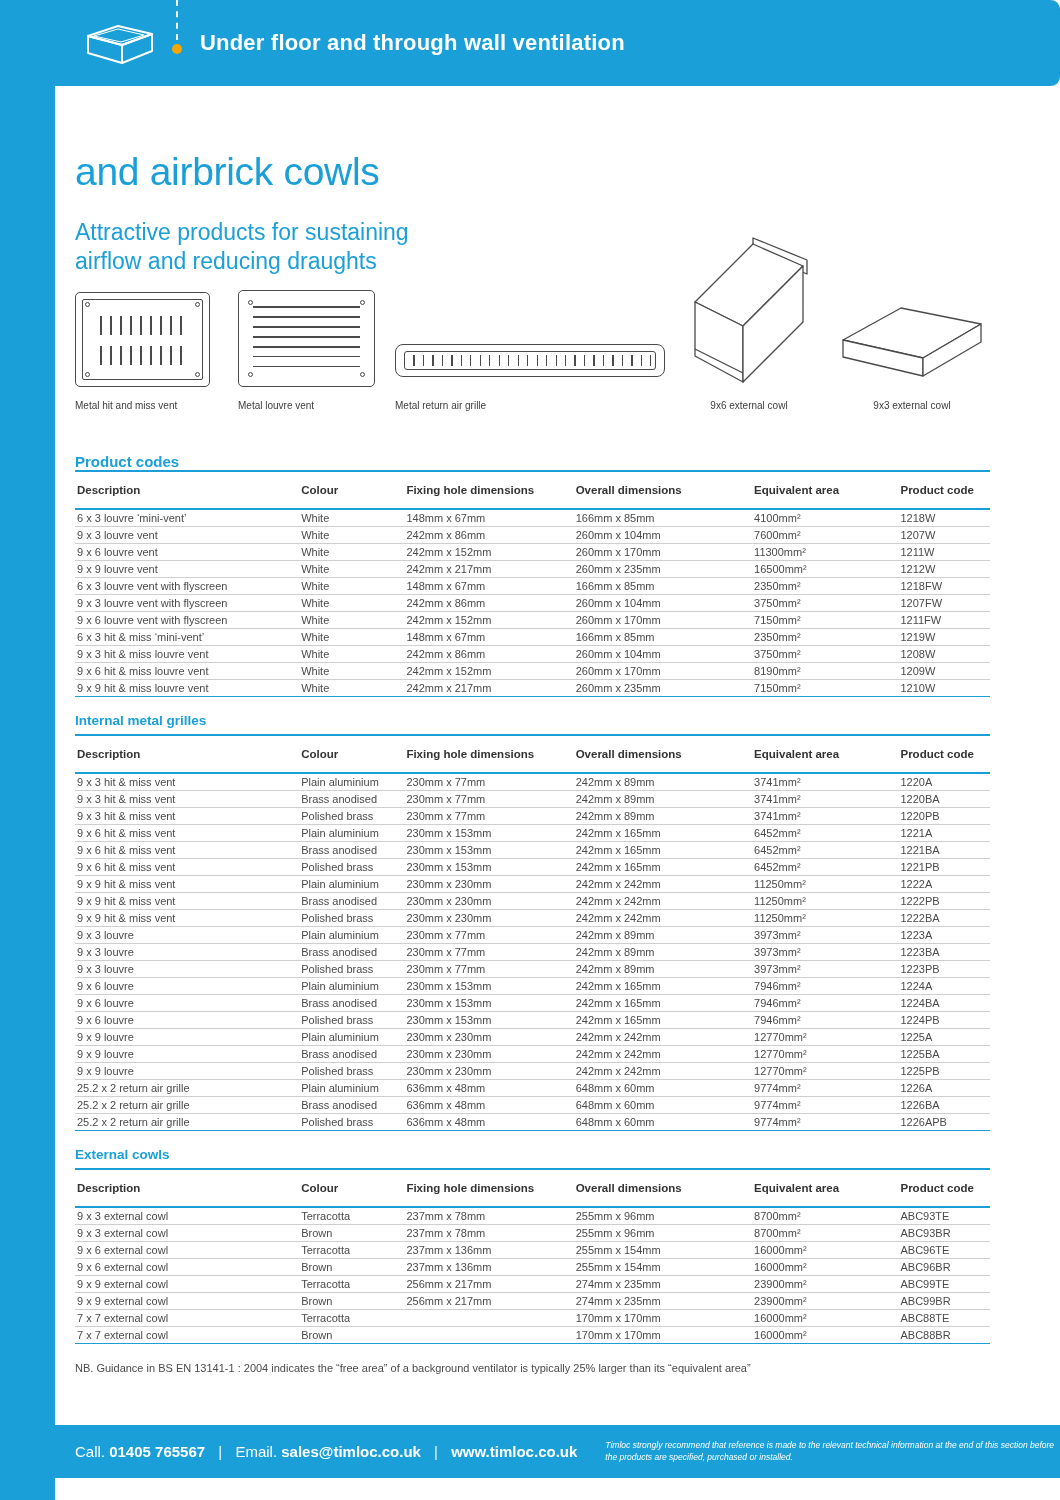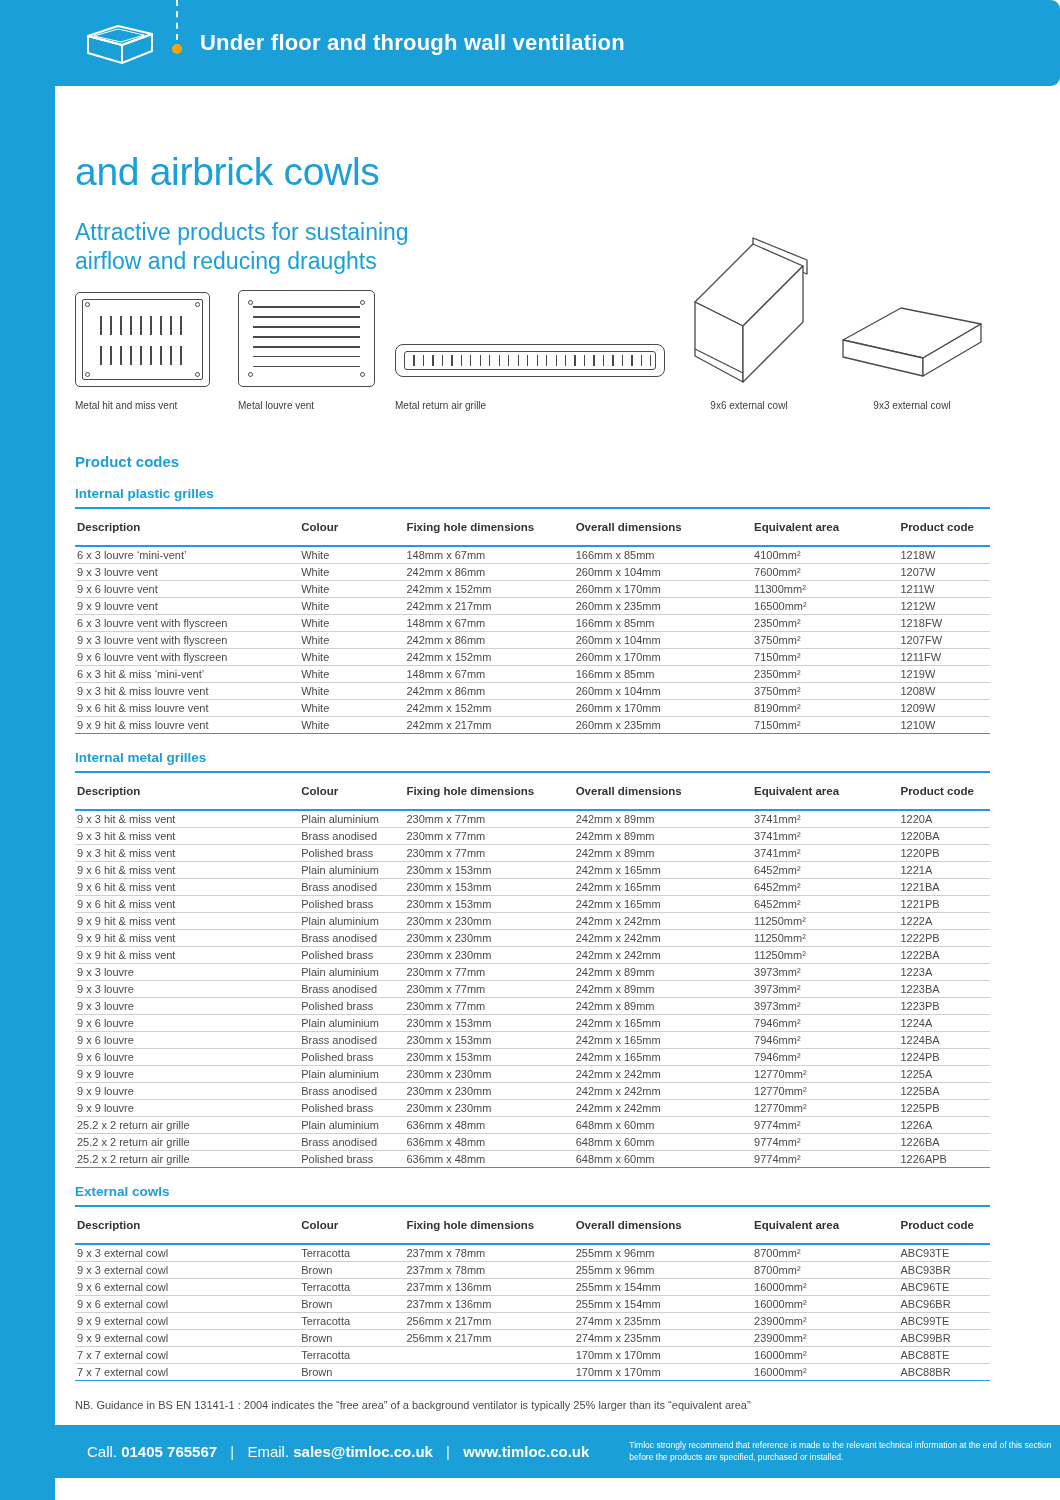--- a/index.html
+++ b/index.html
@@ -45,26 +45,26 @@
   
   table.product-table{width:100%;border-collapse:collapse;table-layout:fixed;}
   .product-table th{font-size:11.5px;font-weight:bold;color:#333;text-align:left;padding:12px 2px;border-top:2px solid var(--accent);border-bottom:2px solid var(--accent);}
   .product-table td{font-size:11px;color:#4a4a4a;padding:2.5px 2px;line-height:11px;border-bottom:1px solid #cfcfcf;}
   .product-table tbody tr:last-child td{border-bottom:1.5px solid var(--accent);}
   .col0{width:24.5%;} .col1{width:11.5%;} .col2{width:18.5%;} .col3{width:19.5%;} .col4{width:16%;} .col5{width:10%;}
 
   .note{margin:18px 0 0 0;font-size:11px;color:#4a4a4a;}
 
   
-  .footer{position:absolute;left:12px;right:0;bottom:22px;height:53px;background:var(--accent);display:flex;align-items:center;padding-left:75px;}
+  .footer{position:absolute;left:0;right:0;bottom:22px;height:53px;background:var(--accent);display:flex;align-items:center;padding-left:75px;}
   .footer-contacts{color:#fff;font-size:15px;white-space:nowrap;}
   .footer-contacts .fl{font-weight:normal;}
   .footer-contacts .fv{font-weight:bold;color:#fff;text-decoration:none;}
   .footer-contacts .sep{margin:0 9px;font-weight:normal;opacity:.9;}
-  .footer-disclaimer{color:#fff;font-size:8.5px;line-height:1.3;width:470px;margin-left:40px;}
+  .footer-disclaimer{color:#fff;font-size:8.5px;line-height:1.3;width:470px;margin-left:28px;font-style:italic;}
 </style>
 </head>
 <body>
 
 <div class="page">
   <div class="left-strip"></div>
 
   <header class="topbar">
     <svg class="header-icon" width="80" height="50" viewBox="0 0 80 50" fill="none" stroke="#ffffff" stroke-width="2" stroke-linejoin="round">
       <polygon points="8,18 38,8 72,16 42,27"></polygon>
@@ -132,21 +132,20 @@
           <polygon points="6,40 86,58 86,76 6,57"></polygon>
           <polygon points="86,58 144,24 144,42 86,76"></polygon>
         </svg>
       </div>
       <div class="fig-caption cap-center" style="left:762px;width:150px;">9x3 external cowl</div>
 
     </div>
 
     <h3 class="section-heading">Product codes</h3>
 
-    <h4 class="table-title">Internal plastic grilles</h4>
     <table class="product-table">
       <thead>
           <tr>
             <th class="col0">Description</th>
             <th class="col1">Colour</th>
             <th class="col2">Fixing hole dimensions</th>
             <th class="col3">Overall dimensions</th>
             <th class="col4">Equivalent area</th>
             <th class="col5">Product code</th>
           </tr>

